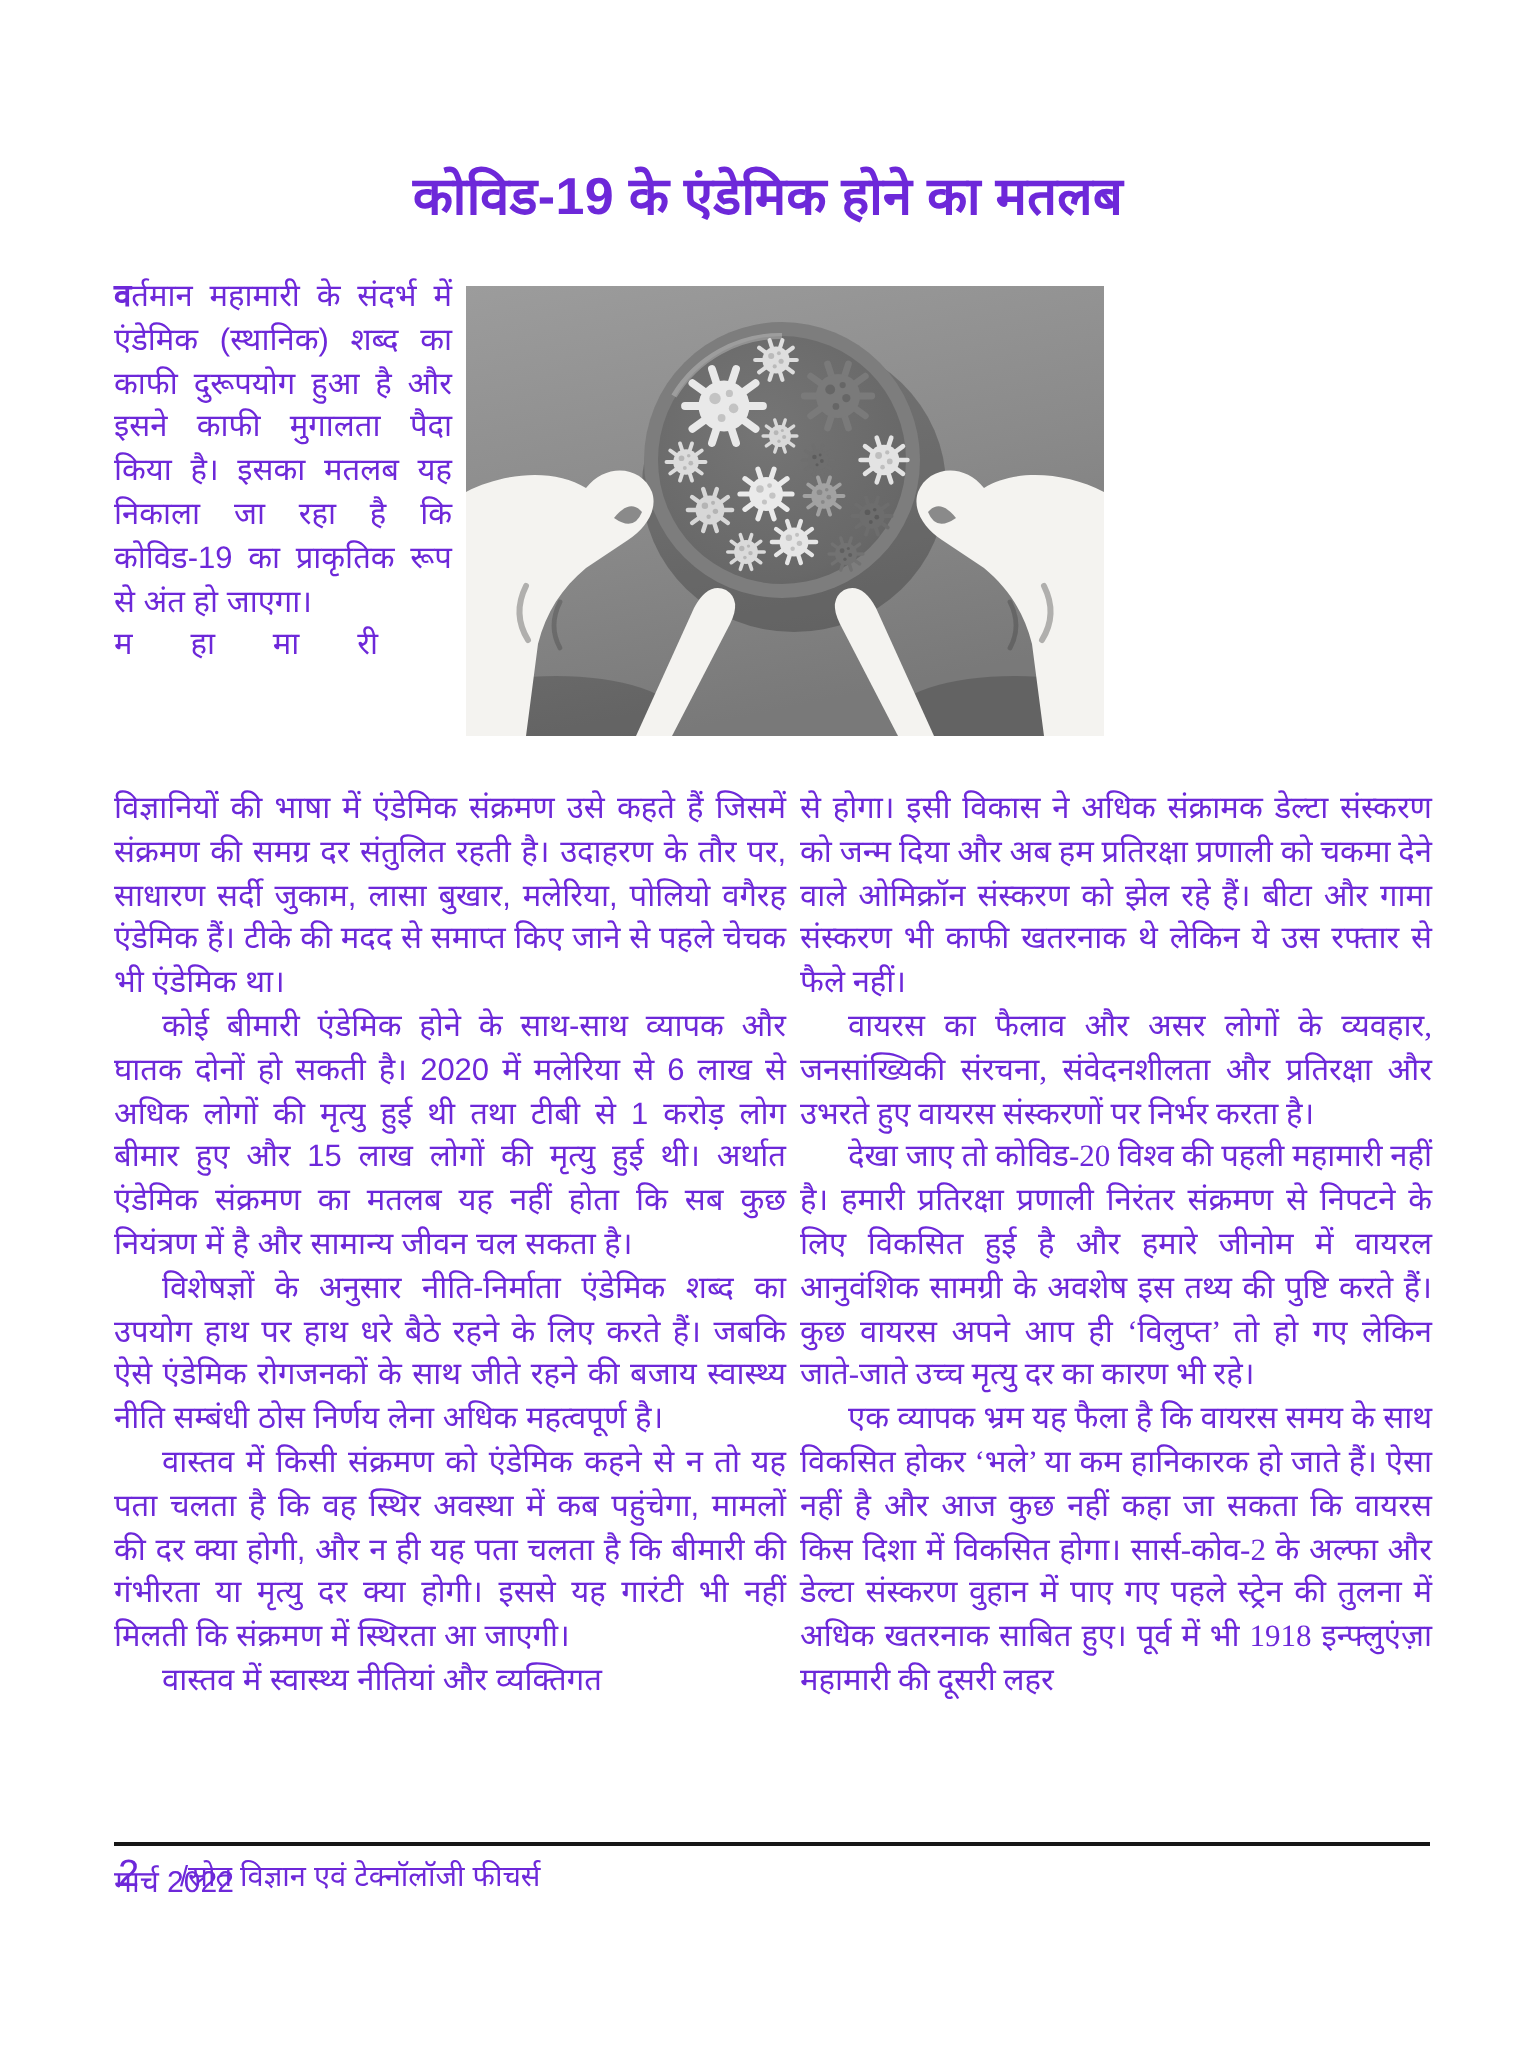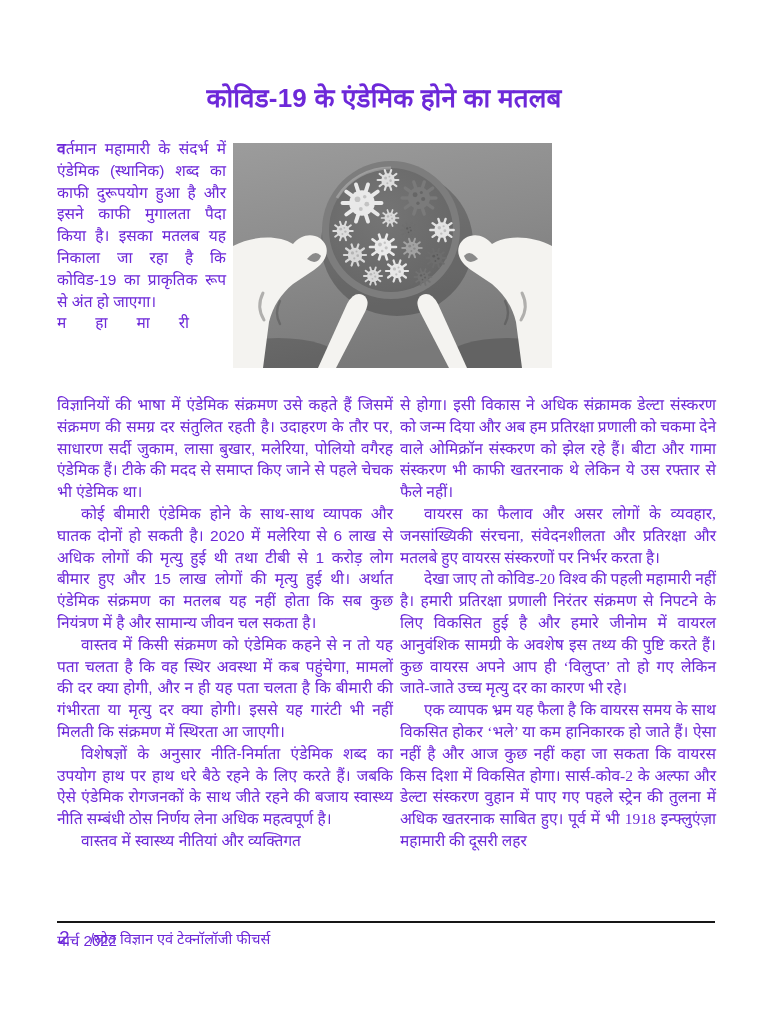--- a/index.html
+++ b/index.html
@@ -130,28 +130,28 @@
 
   <div class="col-narrow-left body-text">
     <p class="lead">वर्तमान महामारी के संदर्भ में एंडेमिक (स्थानिक) शब्द का काफी दुरूपयोग हुआ है और इसने काफी मुगालता पैदा किया है। इसका मतलब यह निकाला जा रहा है कि कोविड-19 का प्राकृतिक रूप से अंत हो जाएगा।</p>
     <p class="spread">म हा मा री</p>
   </div>
 
 
   <div class="col-left-full body-text">
     <p>विज्ञानियों की भाषा में एंडेमिक संक्रमण उसे कहते हैं जिसमें संक्रमण की समग्र दर संतुलित रहती है। उदाहरण के तौर पर, साधारण सर्दी जुकाम, लासा बुखार, मलेरिया, पोलियो वगैरह एंडेमिक हैं। टीके की मदद से समाप्त किए जाने से पहले चेचक भी एंडेमिक था।</p>
     <p class="indent">कोई बीमारी एंडेमिक होने के साथ-साथ व्यापक और घातक दोनों हो सकती है। 2020 में मलेरिया से 6 लाख से अधिक लोगों की मृत्यु हुई थी तथा टीबी से 1 करोड़ लोग बीमार हुए और 15 लाख लोगों की मृत्यु हुई थी। अर्थात एंडेमिक संक्रमण का मतलब यह नहीं होता कि सब कुछ नियंत्रण में है और सामान्य जीवन चल सकता है।</p>
+    <p class="indent">विशेषज्ञों के अनुसार नीति-निर्माता एंडेमिक शब्द का उपयोग हाथ पर हाथ धरे बैठे रहने के लिए करते हैं। जबकि ऐसे एंडेमिक रोगजनकों के साथ जीते रहने की बजाय स्वास्थ्य नीति सम्बंधी ठोस निर्णय लेना अधिक महत्वपूर्ण है।</p>
     <p class="indent">वास्तव में किसी संक्रमण को एंडेमिक कहने से न तो यह पता चलता है कि वह स्थिर अवस्था में कब पहुंचेगा, मामलों की दर क्या होगी, और न ही यह पता चलता है कि बीमारी की गंभीरता या मृत्यु दर क्या होगी। इससे यह गारंटी भी नहीं मिलती कि संक्रमण में स्थिरता आ जाएगी।</p>
-    <p class="indent">विशेषज्ञों के अनुसार नीति-निर्माता एंडेमिक शब्द का उपयोग हाथ पर हाथ धरे बैठे रहने के लिए करते हैं। जबकि ऐसे एंडेमिक रोगजनकों के साथ जीते रहने की बजाय स्वास्थ्य नीति सम्बंधी ठोस निर्णय लेना अधिक महत्वपूर्ण है।</p>
     <p class="indent">वास्तव में स्वास्थ्य नीतियां और व्यक्तिगत</p>
   </div>
 
   <div class="col-right-full body-text">
     <p>से होगा। इसी विकास ने अधिक संक्रामक डेल्टा संस्करण को जन्म दिया और अब हम प्रतिरक्षा प्रणाली को चकमा देने वाले ओमिक्रॉन संस्करण को झेल रहे हैं। बीटा और गामा संस्करण भी काफी खतरनाक थे लेकिन ये उस रफ्तार से फैले नहीं।</p>
-    <p class="indent">वायरस का फैलाव और असर लोगों के व्यवहार, जनसांख्यिकी संरचना, संवेदनशीलता और प्रतिरक्षा और मतलबे हुए वायरस संस्करणों पर निर्भर करता है।</p>
+    <p class="indent">वायरस का फैलाव और असर लोगों के व्यवहार, जनसांख्यिकी संरचना, संवेदनशीलता और प्रतिरक्षा और उभरते हुए वायरस संस्करणों पर निर्भर करता है।</p>
     <p class="indent">देखा जाए तो कोविड-20 विश्व की पहली महामारी नहीं है। हमारी प्रतिरक्षा प्रणाली निरंतर संक्रमण से निपटने के लिए विकसित हुई है और हमारे जीनोम में वायरल आनुवंशिक सामग्री के अवशेष इस तथ्य की पुष्टि करते हैं। कुछ वायरस अपने आप ही ‘विलुप्त’ तो हो गए लेकिन जाते-जाते उच्च मृत्यु दर का कारण भी रहे।</p>
     <p class="indent">एक व्यापक भ्रम यह फैला है कि वायरस समय के साथ विकसित होकर ‘भले’ या कम हानिकारक हो जाते हैं। ऐसा नहीं है और आज कुछ नहीं कहा जा सकता कि वायरस किस दिशा में विकसित होगा। सार्स-कोव-2 के अल्फा और डेल्टा संस्करण वुहान में पाए गए पहले स्ट्रेन की तुलना में अधिक खतरनाक साबित हुए। पूर्व में भी 1918 इन्फ्लुएंज़ा महामारी की दूसरी लहर</p>
   </div>
 
   <div class="footer-rule"></div>
   <div class="footer-left">
     <span class="page-num">2</span>
     <span class="credit">/स्रोत विज्ञान एवं टेक्नॉलॉजी फीचर्स</span>
   </div>
   <div class="footer-date">मार्च 2022</div>

